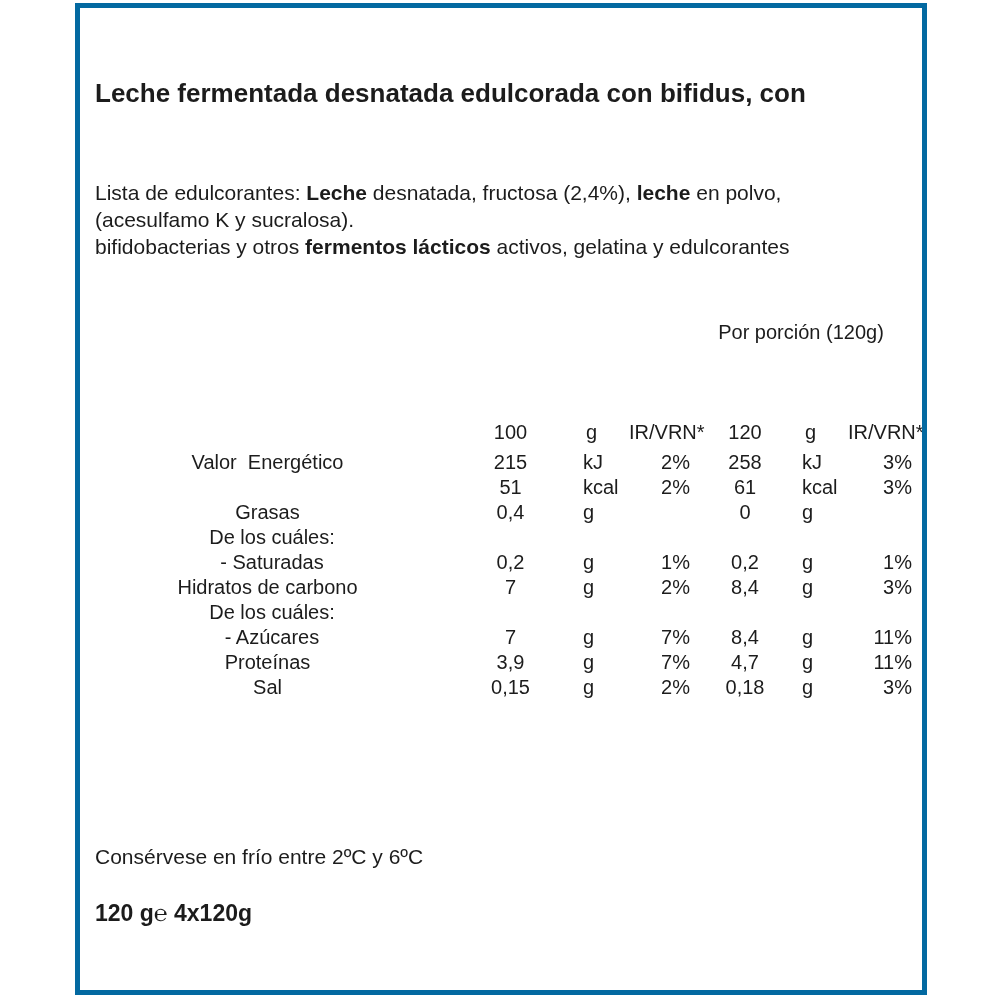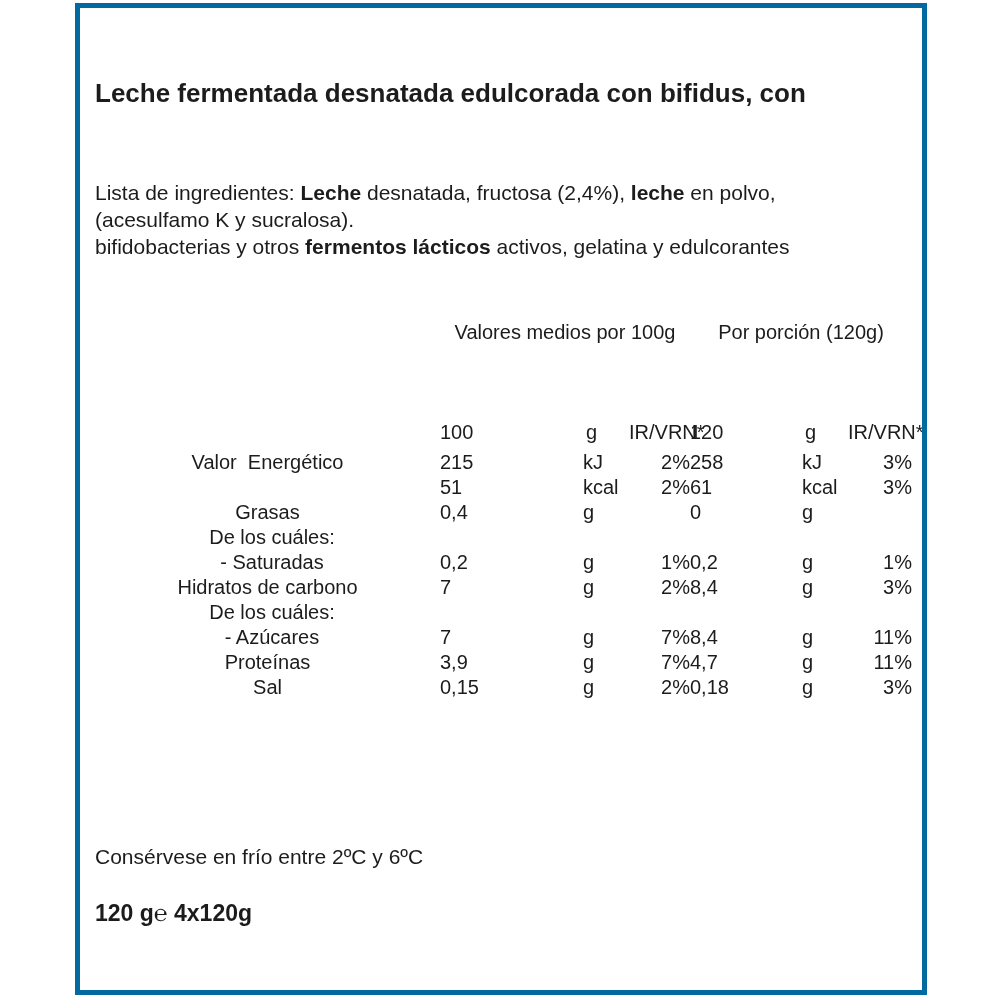--- a/index.html
+++ b/index.html
@@ -42,21 +42,21 @@
   
   .row {
     display: grid;
     grid-template-columns: 345px 141px 48px 61px 110px 48px 64px;
     font-size: 20px;
     line-height: 25px;
     height: 25px;
   }
   .row .label { text-align: center; white-space: pre-wrap; }
   .row.indent .label { padding-left: 9px; }
-  .row .num { text-align: left; }
+  .row .num { text-align: center; }
   .row .unit { text-align: left; padding-left: 2px; }
   .row .pct { text-align: right; }
 
   .group-headers {
     margin-top: 60px;
     height: 24px;
     line-height: 24px;
   }
   .group-headers .gh {
     text-align: center;
@@ -86,28 +86,27 @@
 </head>
 <body>
 
 <div class="sheet">
 
   <div class="title">
     <div>Leche fermentada desnatada edulcorada con bifidus, con</div>
   </div>
 
   <div class="ingredients">
-      <div><span>Lista de ingredientes: </span><span class="b">Leche</span><span> desnatada, fructosa (2,4%), </span><span class="b">leche</span><span> en polvo,</span></div>
+      <div><span>Lista de edulcorantes: </span><span class="b">Leche</span><span> desnatada, fructosa (2,4%), </span><span class="b">leche</span><span> en polvo,</span></div>
       <div><span>(acesulfamo K y sucralosa).</span></div>
       <div><span>bifidobacterias y otros </span><span class="b">fermentos lácticos</span><span> activos, gelatina y edulcorantes</span></div>
     </div>
 
   <div class="row group-headers">
     <span class="label"></span>
-    <span class="gh gh1">Valores medios por 100g</span>
     <span class="gh gh2">Por porción (120g)</span>
   </div>
 
   <div class="row subheader">
     <span class="label"></span>
     <span class="num">100</span>
     <span class="unit">g</span>
     <span class="pct">IR/VRN*</span>
     <span class="num">120</span>
     <span class="unit">g</span>

